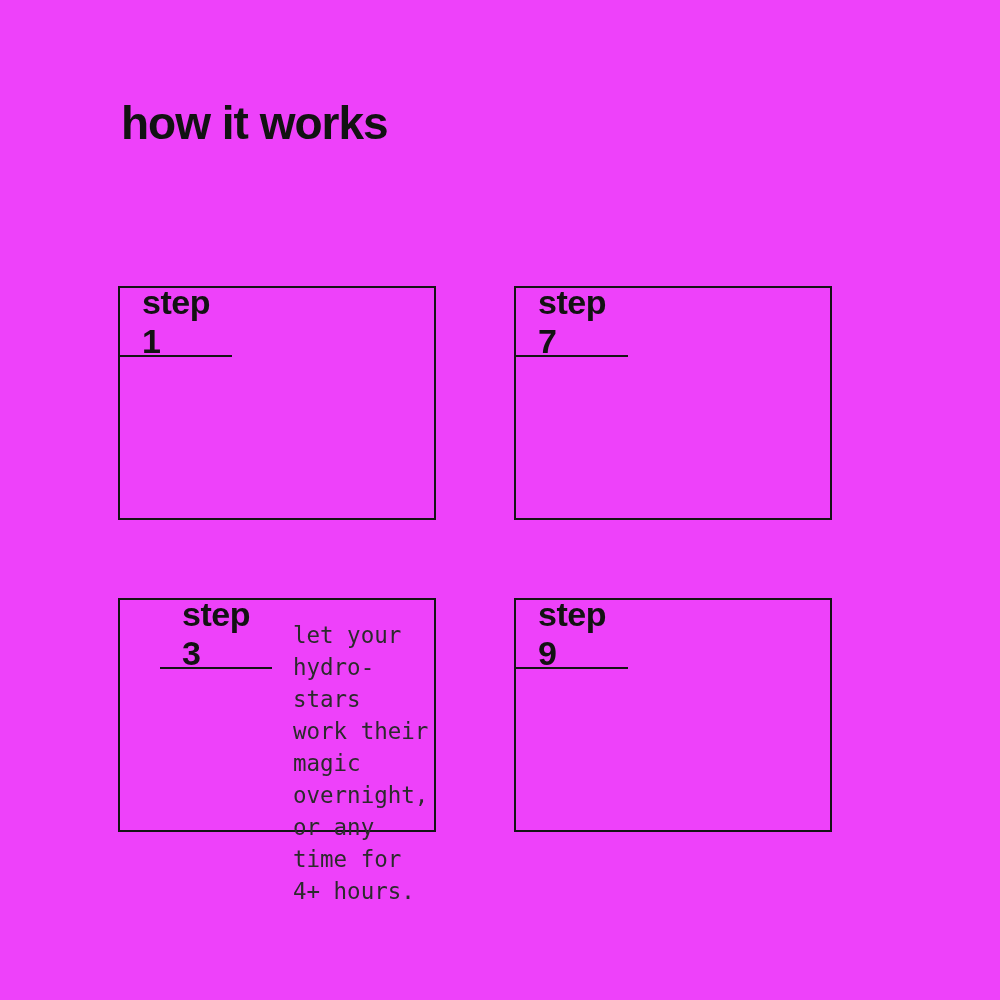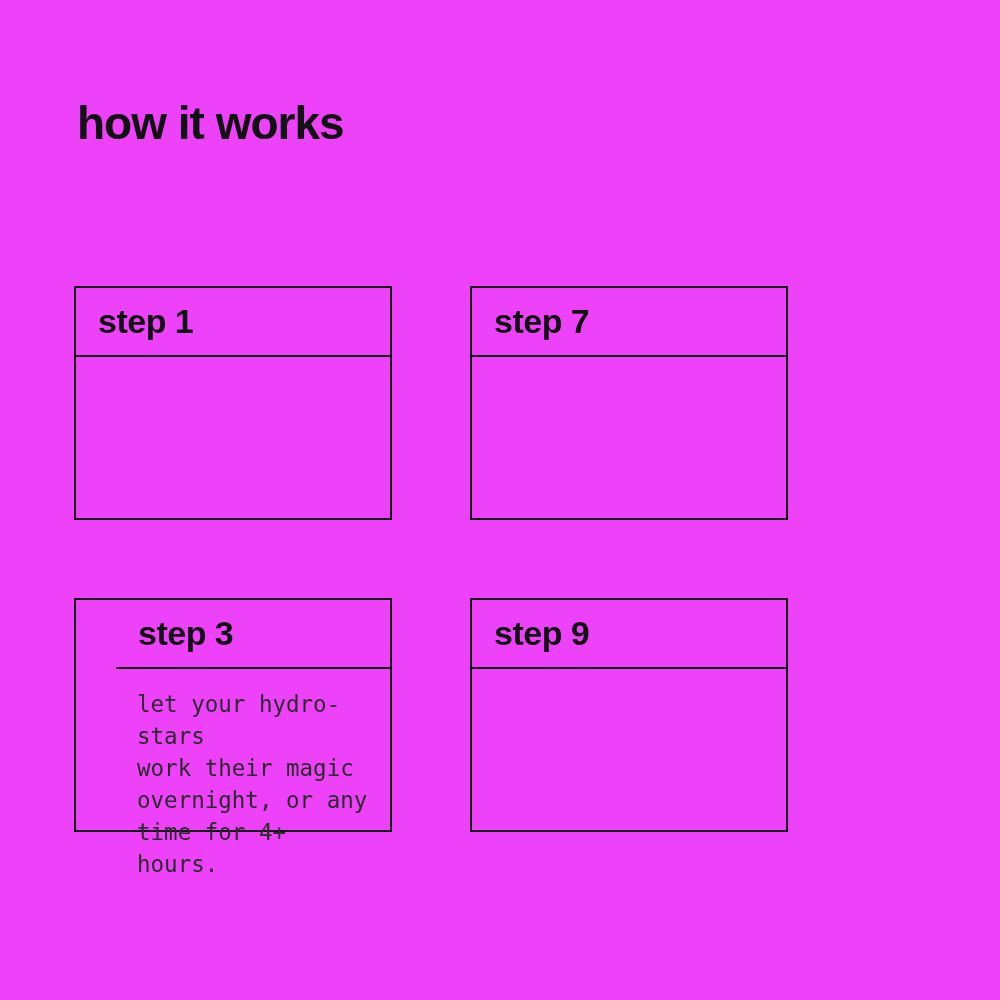--- a/index.html
+++ b/index.html
@@ -14,38 +14,39 @@
     width: 1000px;
     height: 1000px;
     background: var(--background);
     font-family: "Liberation Sans", sans-serif;
     overflow: hidden;
   }
   .stage {
     position: relative;
     width: 900px;
     height: 1000px;
+    margin-left: 44px;
   }
   .page-title {
     position: absolute;
     left: 77px;
     top: 100px;
     font-size: 46px;
     line-height: 46px;
     font-weight: 700;
     letter-spacing: -1px;
     color: var(--title-text);
   }
   .card {
     position: absolute;
     width: 318px;
     height: 234px;
     border: 2px solid var(--card-border);
     display: flex;
-    flex-direction: column;
+    flex-direction: row;
   }
   .card.pos-1 { left: 74px;  top: 286px; }
   .card.pos-2 { left: 470px; top: 286px; }
   .card.pos-3 { left: 74px;  top: 598px; padding-left: 40px; }
   .card.pos-4 { left: 470px; top: 598px; }
   .card-header {
     height: 69px;
     flex: 0 0 69px;
     border-bottom: 2px solid var(--card-border);
     display: flex;

